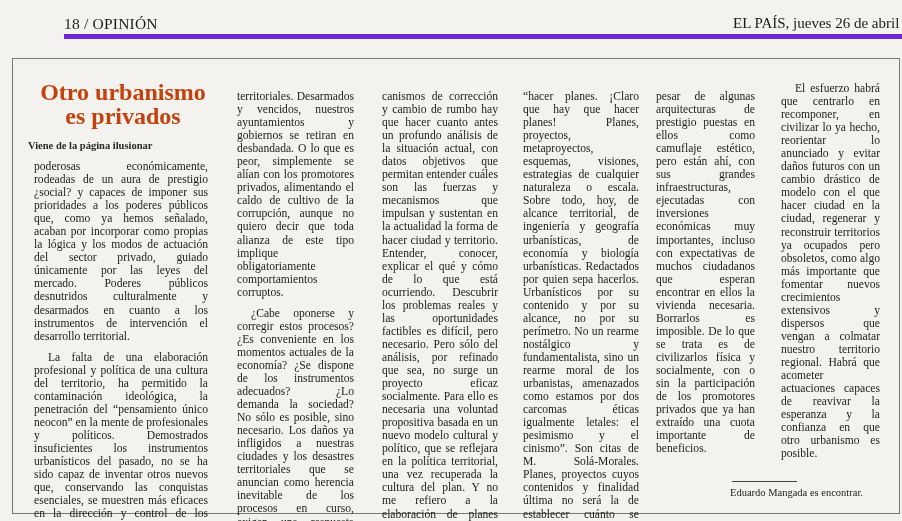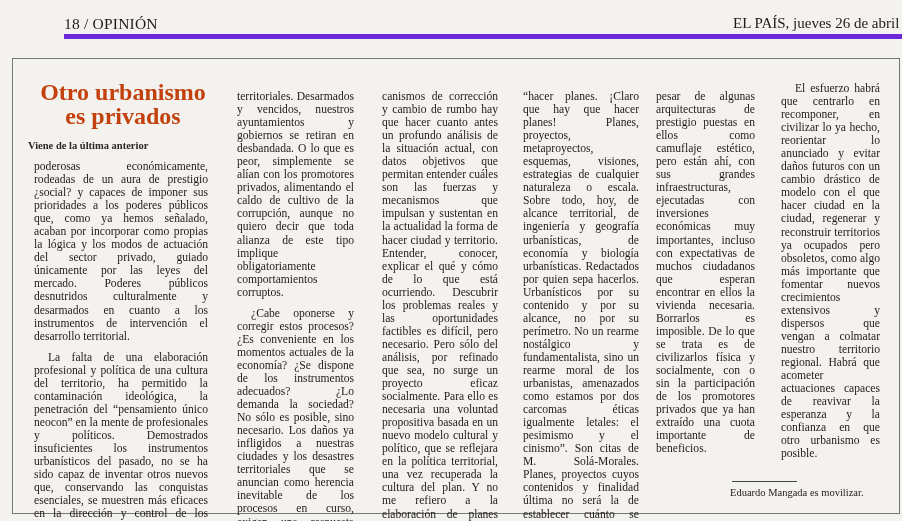--- a/index.html
+++ b/index.html
@@ -69,21 +69,21 @@
   <span class="masthead-date">EL PAÍS, jueves 26 de abril de 2007</span>
 </div>
 
 <div class="article-frame"></div>
 
 <div class="headline">
   <div>Otro urbanismo</div>
   <div>es privados</div>
 </div>
 
-<div class="kicker">Viene de la última anterior</div>
+<div class="kicker">Viene de la página ilusionar</div>
 
 <div class="col c1">
   <p>poderosas económicamente, rodeadas de un aura de prestigio ¿social? y capaces de imponer sus prioridades a los poderes públicos que, como ya hemos señalado, acaban por incorporar como propias la lógica y los modos de actuación del sector privado, guiado únicamente por las leyes del mercado. Poderes públicos desnutridos culturalmente y desarmados en cuanto a los instrumentos de intervención el desarrollo territorial.</p>
   <p class="indent">La falta de una elaboración profesional y política de una cultura del territorio, ha permitido la contaminación ideológica, la penetración del “pensamiento único neocon” en la mente de profesionales y políticos. Demostrados insuficientes los instrumentos urbanísticos del pasado, no se ha sido capaz de inventar otros nuevos que, conservando las conquistas esenciales, se muestren más eficaces en la dirección y control de los procesos</p>
 </div>
 
 <div class="col c2">
   <p>territoriales. Desarmados y vencidos, nuestros ayuntamientos y gobiernos se retiran en desbandada. O lo que es peor, simplemente se alían con los promotores privados, alimentando el caldo de cultivo de la corrupción, aunque no quiero decir que toda alianza de este tipo implique obligatoriamente comportamientos corruptos.</p>
   <p class="indent">¿Cabe oponerse y corregir estos procesos? ¿Es conveniente en los momentos actuales de la economía? ¿Se dispone de los instrumentos adecuados? ¿Lo demanda la sociedad? No sólo es posible, sino necesario. Los daños ya infligidos a nuestras ciudades y los desastres territoriales que se anuncian como herencia inevitable de los procesos en curso, exigen una respuesta rápida basada en la racionalidad económica y medioambiental.</p>
 
@@ -99,14 +99,14 @@
 
 </div>
 
 <div class="col c5" style="width:240px; left:648px; column-count:2; column-gap:10px; height:400px; column-fill:auto;">
   <p>pesar de algunas arquitecturas de prestigio puestas en ellos como camuflaje estético, pero están ahí, con sus grandes infraestructuras, ejecutadas con inversiones económicas muy importantes, incluso con expectativas de muchos ciudadanos que esperan encontrar en ellos la vivienda necesaria. Borrarlos es imposible. De lo que se trata es de civilizarlos física y socialmente, con o sin la participación de los promotores privados que ya han extraído una cuota importante de beneficios.</p>
   <p class="indent">El esfuerzo habrá que centrarlo en recomponer, en civilizar lo ya hecho, reorientar lo anunciado y evitar daños futuros con un cambio drástico de modelo con el que hacer ciudad en la ciudad, regenerar y reconstruir territorios ya ocupados pero obsoletos, como algo más importante que fomentar nuevos crecimientos extensivos y dispersos que vengan a colmatar nuestro territorio regional. Habrá que acometer actuaciones capaces de reavivar la esperanza y la confianza en que otro urbanismo es posible.</p>
 </div>
 
 <div class="byline-rule"></div>
 <div class="byline">
-  <span class="author">Eduardo Mangada</span><span> es movilizar.</span>
+  <span class="author">Eduardo Mangada</span><span> es encontrar.</span>
 </div>
 
 </body></html>

